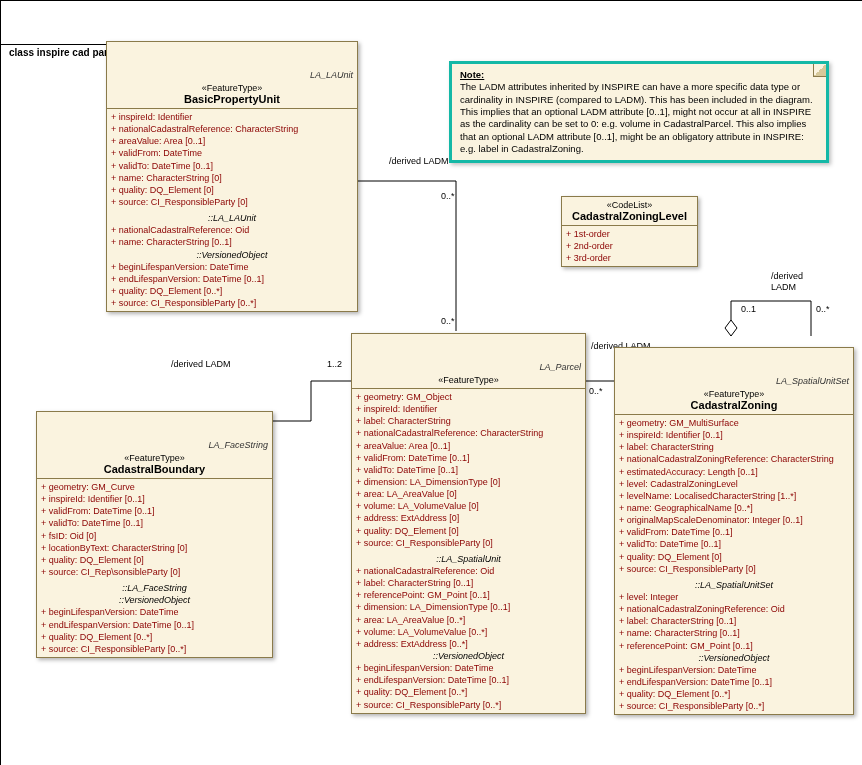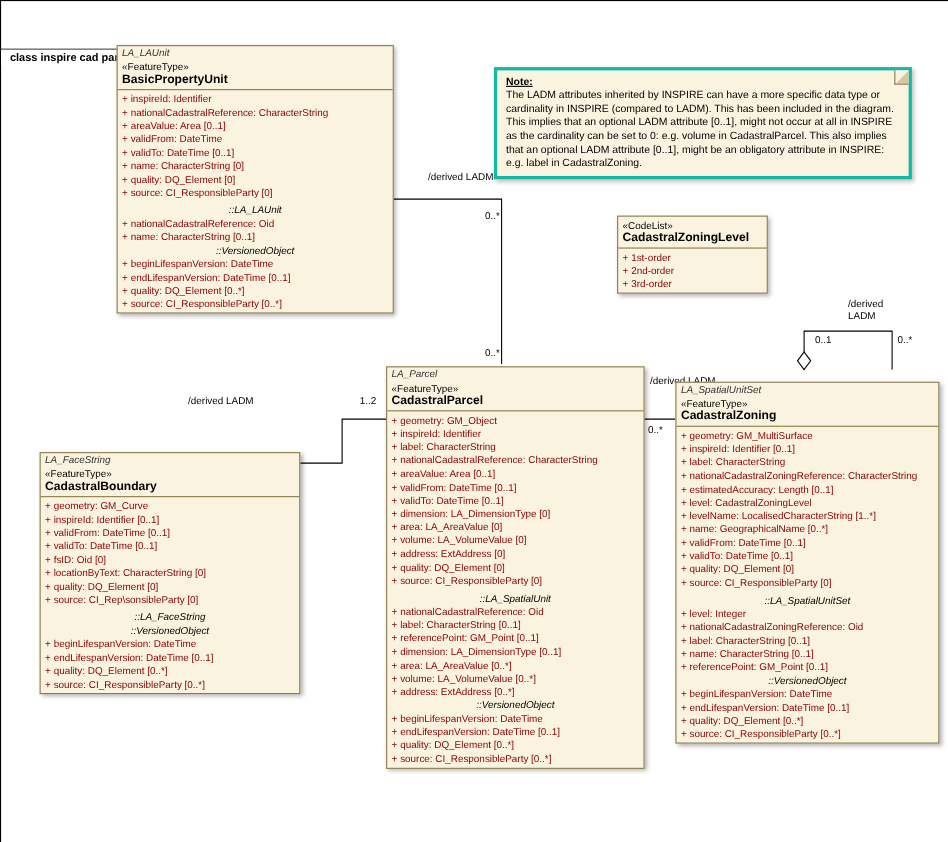--- a/index.html
+++ b/index.html
@@ -27,31 +27,32 @@
   border-top-right-radius: 8px;
   margin-top: 44px;
 }
 .uml-class {
   position: absolute;
   background: #faf3df;
   border: 1px solid #8a7a4a;
   box-shadow: 2px 2px 4px rgba(0,0,0,0.3);
 }
 .uml-header {
-  text-align: left;
+  text-align: center;
   border-bottom: 1px solid #8a7a4a;
   padding: 3px 4px;
   font-size: 10px;
 }
 .uml-context {
-  text-align: left;
+  text-align: right;
   font-style: italic;
   font-size: 9px;
   color: #333;
   padding: 1px 4px 0;
+  margin-top: 27px;
 }
 .uml-stereo {
   font-size: 9px;
 }
 .uml-name {
   font-weight: bold;
   font-size: 11px;
 }
 .uml-section {
   padding: 2px 4px;
@@ -184,21 +185,20 @@
         <div class="uml-attr">+   1st-order</div>
         <div class="uml-attr">+   2nd-order</div>
         <div class="uml-attr">+   3rd-order</div>
       </div>
   </div>
 
   <div class="uml-class" style="left:350px; top:332px; width:233px">
     <div class="uml-context">LA_Parcel</div>
     <div class="uml-header">
       <div class="uml-stereo">«FeatureType»</div>
-      <div class="uml-name">CadastralParcel</div>
     </div>
     <div class="uml-section">
         <div class="uml-attr">+   geometry:  GM_Object</div>
         <div class="uml-attr">+   inspireId:  Identifier</div>
         <div class="uml-attr">+   label:  CharacterString</div>
         <div class="uml-attr">+   nationalCadastralReference:  CharacterString</div>
         <div class="uml-attr">+   areaValue:  Area [0..1]</div>
         <div class="uml-attr">+   validFrom:  DateTime [0..1]</div>
         <div class="uml-attr">+   validTo:  DateTime [0..1]</div>
         <div class="uml-attr">+   dimension:  LA_DimensionType [0]</div>
@@ -265,20 +265,21 @@
     </div>
     <div class="uml-section">
         <div class="uml-attr">+   geometry:  GM_MultiSurface</div>
         <div class="uml-attr">+   inspireId:  Identifier [0..1]</div>
         <div class="uml-attr">+   label:  CharacterString</div>
         <div class="uml-attr">+   nationalCadastralZoningReference:  CharacterString</div>
         <div class="uml-attr">+   estimatedAccuracy:  Length [0..1]</div>
         <div class="uml-attr">+   level:  CadastralZoningLevel</div>
         <div class="uml-attr">+   levelName:  LocalisedCharacterString [1..*]</div>
         <div class="uml-attr">+   name:  GeographicalName [0..*]</div>
+        <div class="uml-attr">+   originalMapScaleDenominator:  Integer [0..1]</div>
         <div class="uml-attr">+   validFrom:  DateTime [0..1]</div>
         <div class="uml-attr">+   validTo:  DateTime [0..1]</div>
         <div class="uml-attr">+   quality:  DQ_Element [0]</div>
         <div class="uml-attr">+   source:  CI_ResponsibleParty [0]</div>
       </div>
     <div class="uml-section">
       <div class="uml-subhead">::LA_SpatialUnitSet</div>
       <div>
           <div class="uml-attr">+   level:  Integer</div>
           <div class="uml-attr">+   nationalCadastralZoningReference:  Oid</div>

